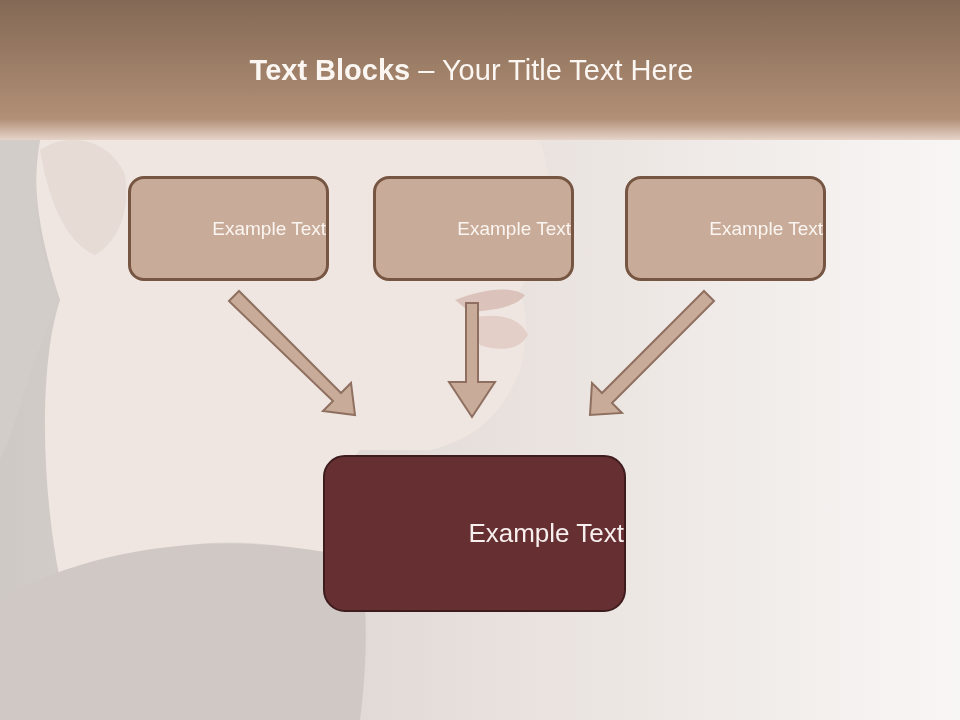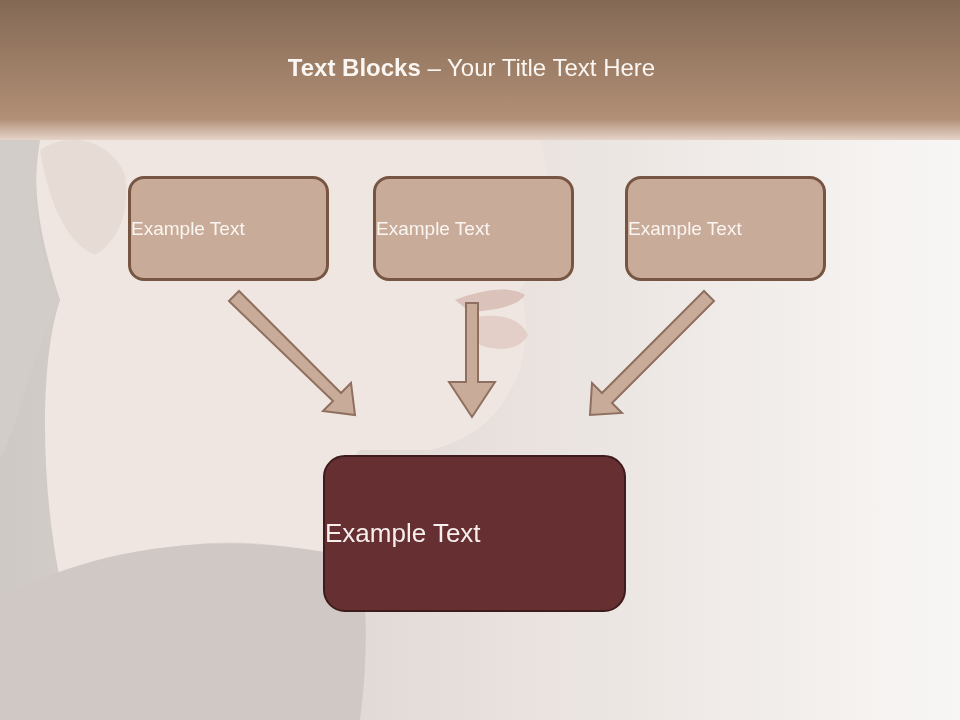--- a/index.html
+++ b/index.html
@@ -2,24 +2,24 @@
 <html><head>
 <meta charset="utf-8">
 <style>
   html, body { margin:0; padding:0; }
   body { width:960px; height:720px; position:relative; overflow:hidden; background:#f7f4f2;
          font-family:"Liberation Sans","DejaVu Sans",sans-serif; }
   .bg { position:absolute; inset:0; }
   .header { position:absolute; left:0; top:0; width:960px; height:140px;
             background:linear-gradient(to bottom,#836955 0%,#9c7d66 45%,#b28f77 85%,#e6d4c9 100%); }
   .title { position:absolute; left:0; top:54px; width:943px; text-align:center; color:#fbf6f2;
-           font-size:24px; }
+           font-size:29px; }
   .title b { font-weight:bold; }
   .box { position:absolute; box-sizing:border-box; border:3px solid #765642; border-radius:16px;
-         background:#c8ab98; color:#fbf5f1; display:flex; align-items:center; justify-content:flex-start;
+         background:#c8ab98; color:#fbf5f1; display:flex; align-items:center; justify-content:flex-end;
          font-size:19px; }
   .box.main { background:#663032; border:2px solid #3e1b1d; border-radius:22px; font-size:26px; color:#f7eeee; }
   svg.arrows { position:absolute; left:0; top:0; }
 </style>
 </head>
 <body>
 
 <svg class="bg" width="960" height="720" viewBox="0 0 960 720">
   <defs>
     <linearGradient id="g1" x1="0" y1="0" x2="1" y2="0">

